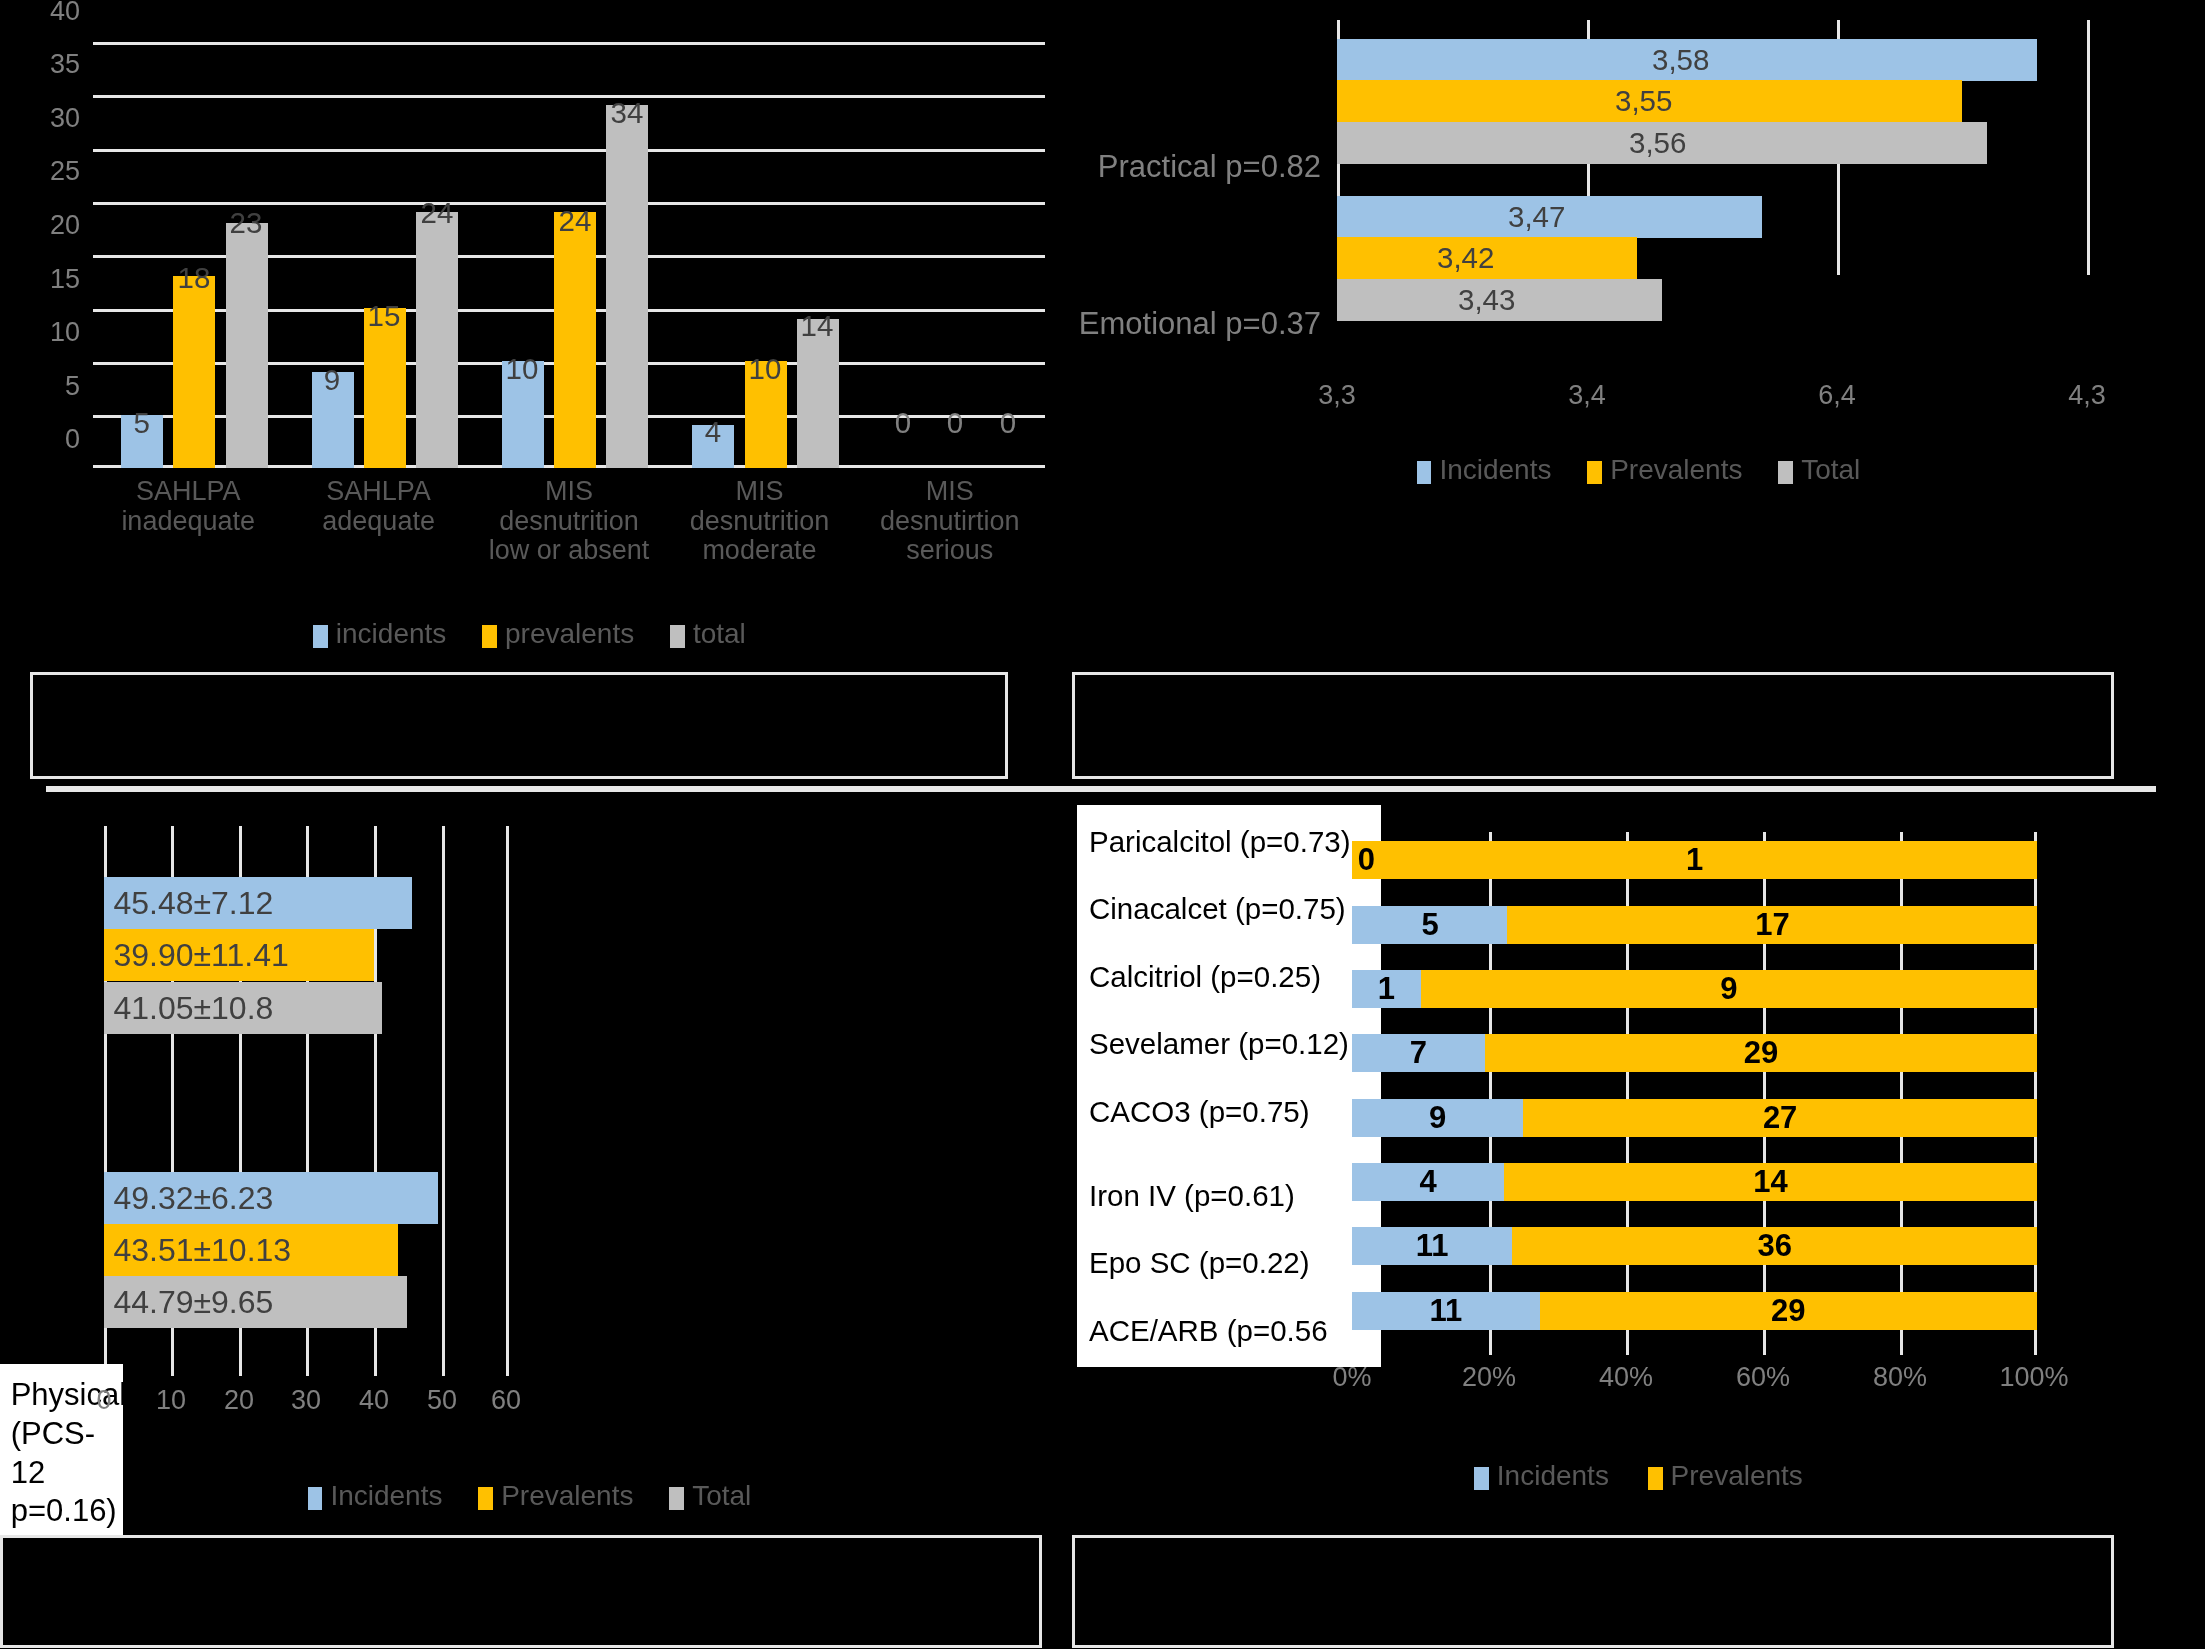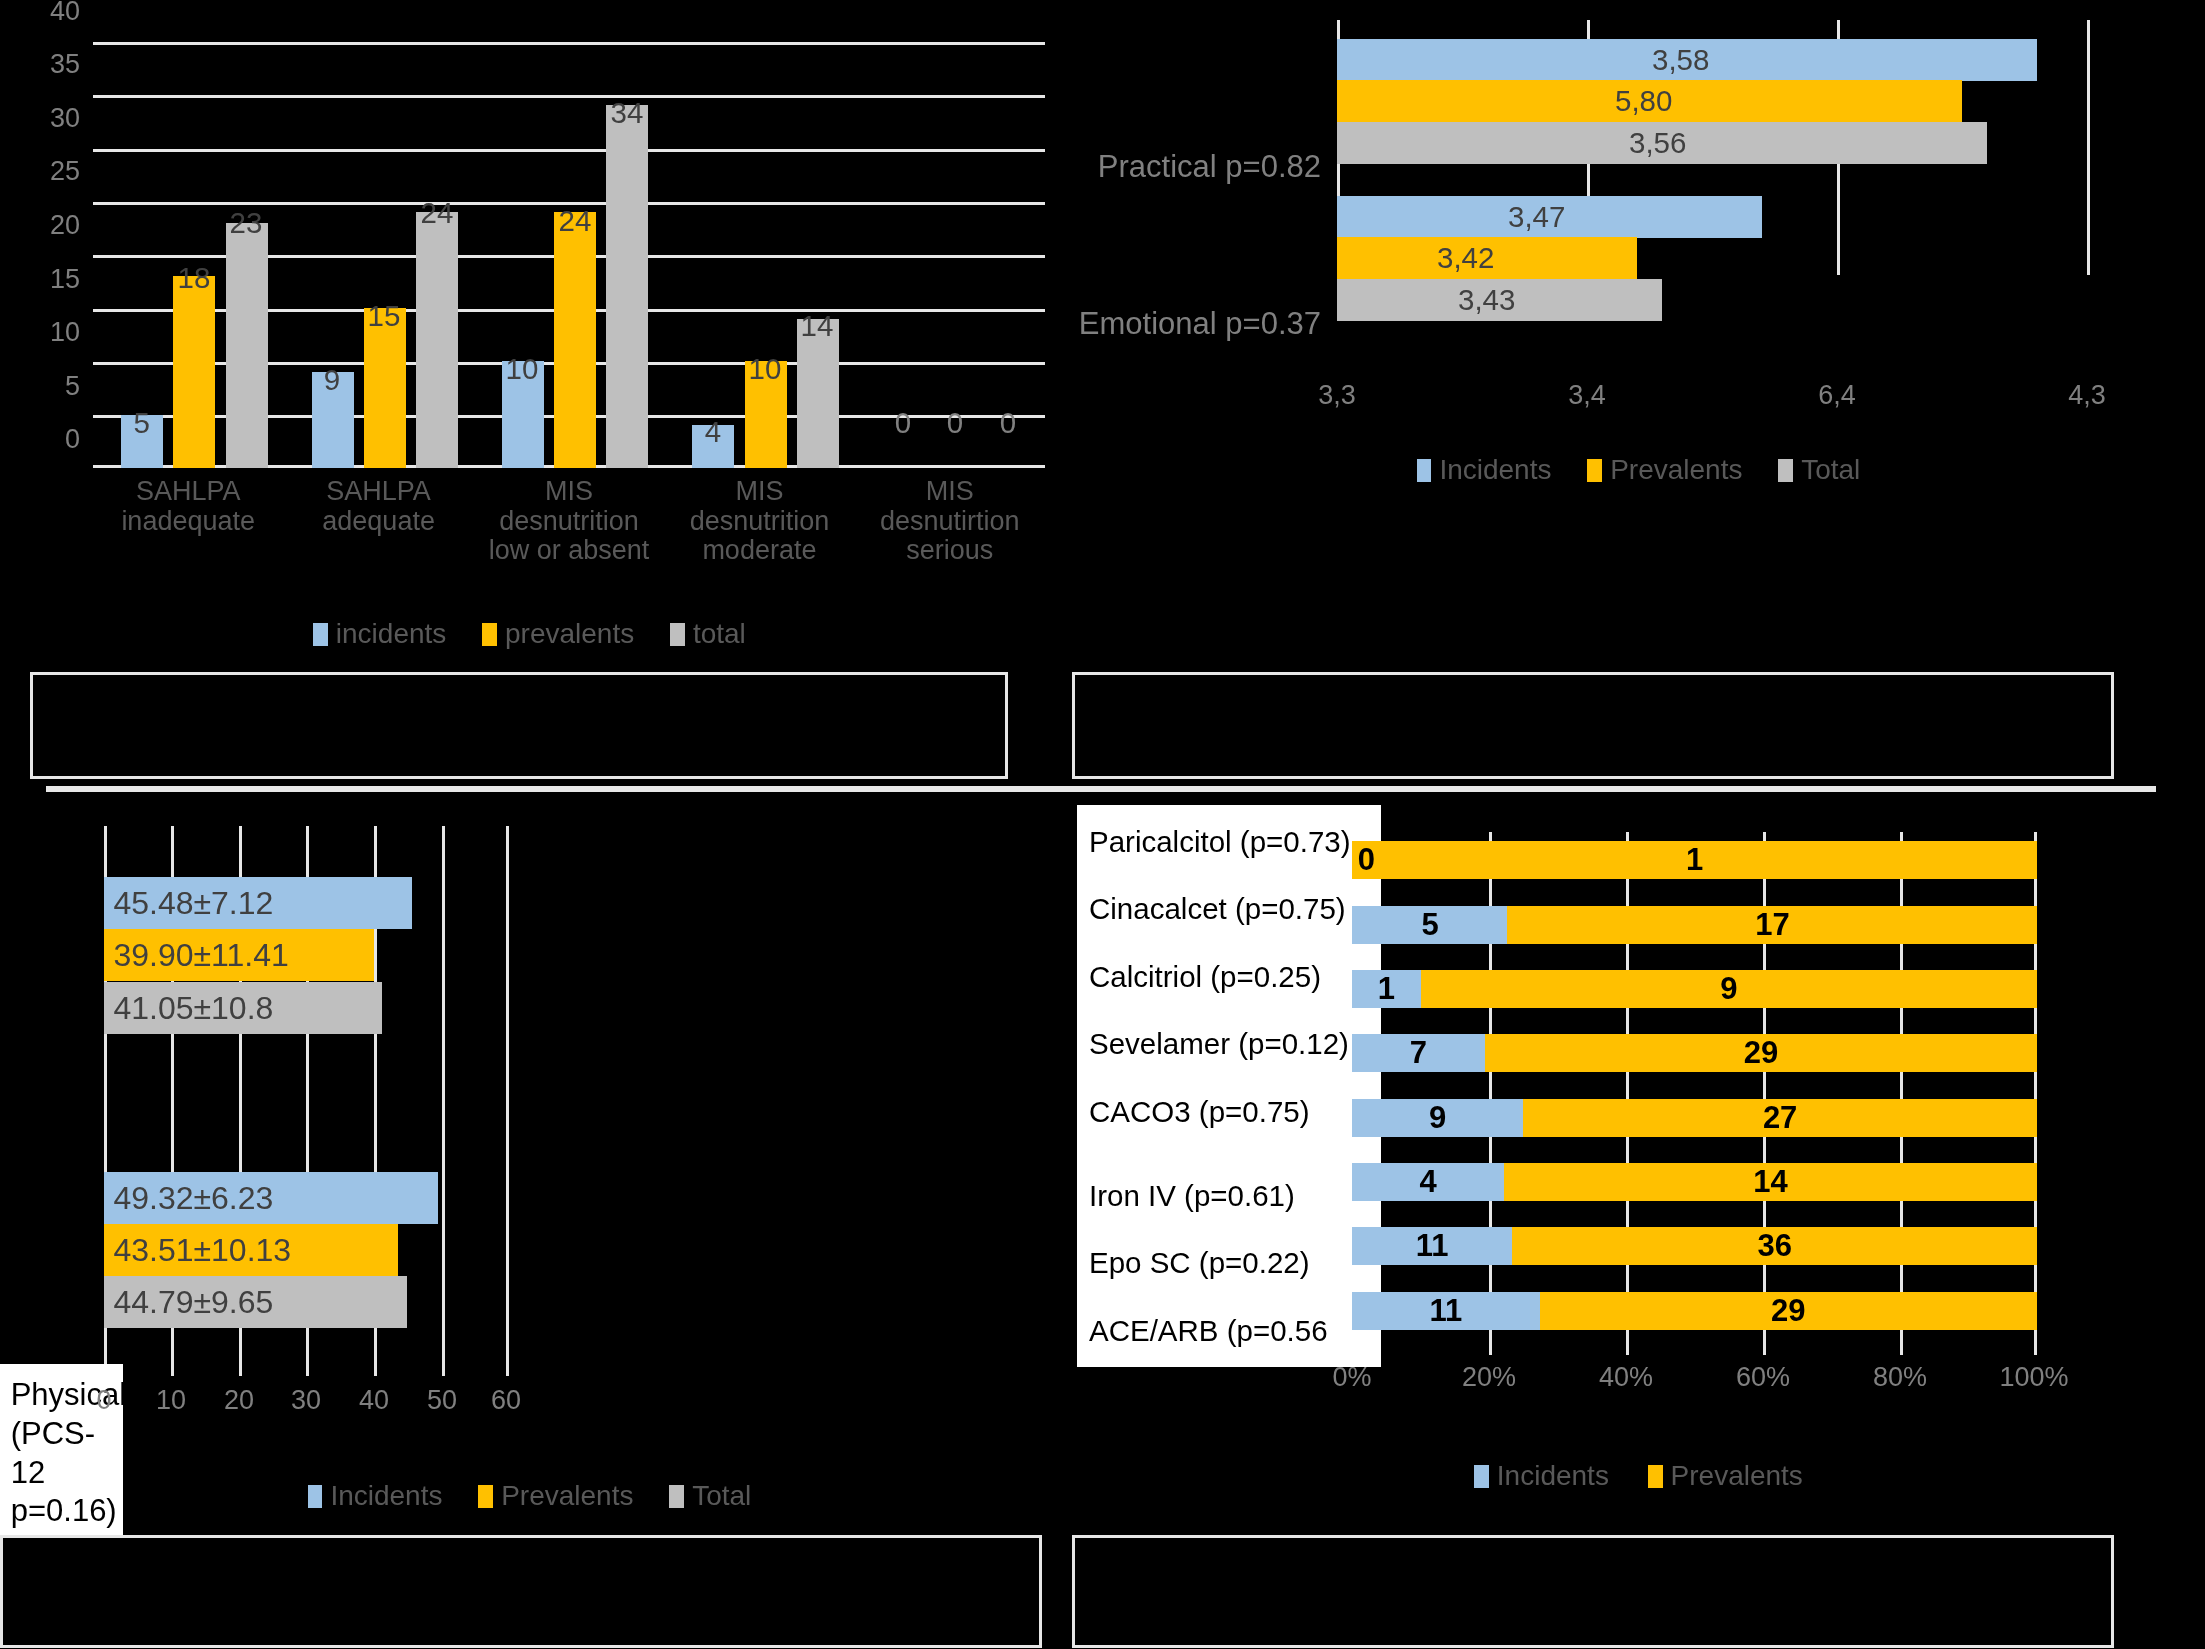--- a/index.html
+++ b/index.html
@@ -6,21 +6,21 @@
   body{width:2205px;height:1650px;font-family:"Liberation Sans",sans-serif;color:#595959;overflow:hidden;}
   .page{position:relative;width:2205px;height:1650px;}
   .panel{position:absolute;}
   .hrule{position:absolute;left:46px;top:786px;width:2110px;height:6px;background:#e7e7e7;}
 
   
   .tick{color:#808080;font-size:27px;line-height:1;white-space:nowrap;}
   .cat{color:#595959;font-size:27px;line-height:1.1;text-align:center;}
   .dlabel{color:#404040;font-size:29.5px;font-weight:400;line-height:1;}
   .legend{display:flex;align-items:center;gap:12px;justify-content:center;}
-  .legend .item{display:flex;align-items:center;gap:8px;}
+  .legend .item{display:flex;align-items:flex-end;gap:8px;}
   .swatch{width:14.7px;height:23px;display:inline-block;}
   .legend .lbl{color:#595959;font-size:28px;line-height:1;}
 
   .caption-box{position:absolute;border:3.4px solid #e7e7e7;background:#000;}
 
   
   #c1{left:0;top:0;width:1059px;height:784px;}
   #c1 .plot{position:absolute;left:93px;top:42px;width:952px;height:426px;}
   #c1 .grid{position:absolute;left:0;right:0;height:3.4px;background:#e7e7e7;}
   #c1 .yaxislbls{position:absolute;left:0;top:27px;width:80px;}
@@ -172,21 +172,21 @@
     <div class="plot">
       <div class="vgrid" style="left:0"></div>
       <div class="vgrid" style="left:250px"></div>
       <div class="vgrid" style="left:500px"></div>
       <div class="vgrid" style="left:750px"></div>
 
       <div class="hbar" style="top:19px;  width:700px; background:#9DC3E6"></div>
       <div class="hbar" style="top:60px;  width:625px;  background:#FFC000"></div>
       <div class="hbar" style="top:102px; width:650px;  background:#BFBFBF"></div>
       <div class="hval" style="top:19px;  left:315px">3,58</div>
-      <div class="hval" style="top:60px;  left:278px">5,80</div>
+      <div class="hval" style="top:60px;  left:278px">3,55</div>
       <div class="hval" style="top:102px; left:292px">3,56</div>
 
       <div class="hbar" style="top:176px; width:425px; background:#9DC3E6"></div>
       <div class="hbar" style="top:217px; width:300px; background:#FFC000"></div>
       <div class="hbar" style="top:259px; width:325px; background:#BFBFBF"></div>
       <div class="hval" style="top:176px; left:171px">3,47</div>
       <div class="hval" style="top:217px; left:100px">3,42</div>
       <div class="hval" style="top:259px; left:121px">3,43</div>
     </div>
 

